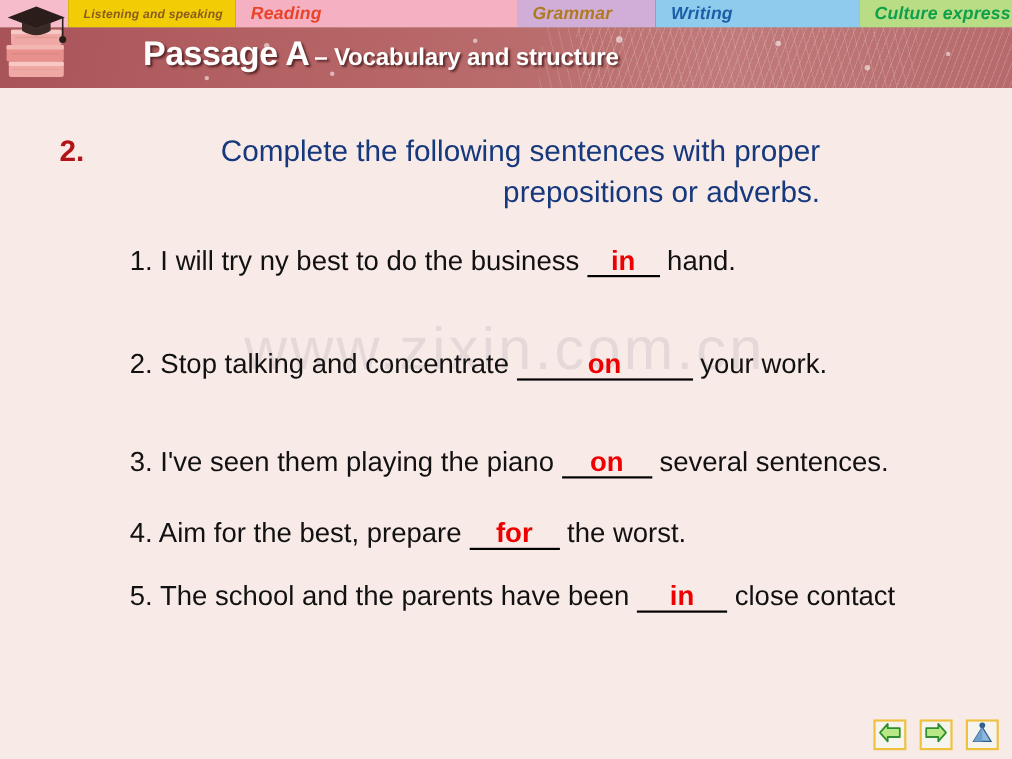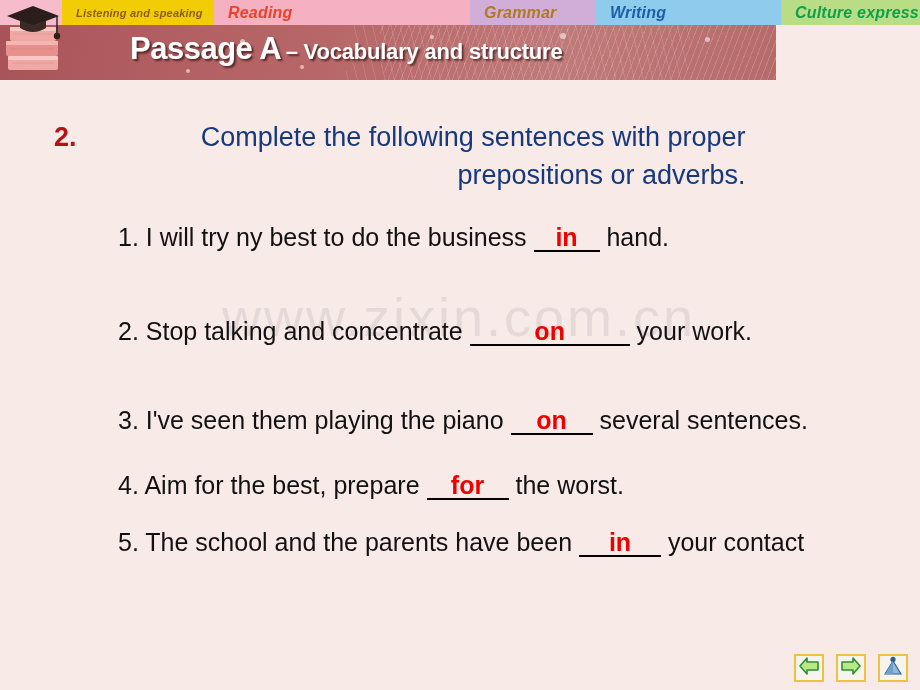--- a/index.html
+++ b/index.html
@@ -52,21 +52,21 @@
   .tab-listening { width: 152px; background: #f2cd06; color: #8a5b1e; font-size: 11px; }
   .tab-reading   { width: 256px; background: #f5b0c2; color: #e8442a; font-size: 16px; }
   .tab-grammar   { width: 126px; background: #d0aed7; color: #b07a20; }
   .tab-writing   { width: 185px; background: #8fcbec; color: #1b5fa8; }
   .tab-culture   { width: 169px; background: #b9dd84; color: #0fa04c; }
 
   
   .banner {
     position: absolute;
     left: 0; top: 25px;
-    width: 776px;
+    width: 920px;
     height: 55px;
     background: linear-gradient(100deg, #a85358 0%, #b25f62 22%, #b96a6a 48%, #c07a79 72%, #b76a6b 100%);
     overflow: hidden;
   }
   .banner-swoosh {
     position: absolute;
     right: -40px; top: -70px;
     width: 430px; height: 230px;
     background:
       repeating-linear-gradient(118deg,
@@ -315,21 +315,21 @@
 
       <div class="sentence s4">
         <span>4. Aim for the best, prepare</span>
         <span class="blank blank-md">for</span>
         <span>the worst.</span>
       </div>
 
       <div class="sentence s5">
         <span>5. The school and the parents have been</span>
         <span class="blank blank-md">in</span>
-        <span>your contact</span>
+        <span>close contact</span>
       </div>
 
     </div>
   </div>
 
   <div class="navbar">
 
     <div class="navbtn">
       <span>
         <svg width="22" height="20" viewBox="0 0 22 20" xmlns="http://www.w3.org/2000/svg">

